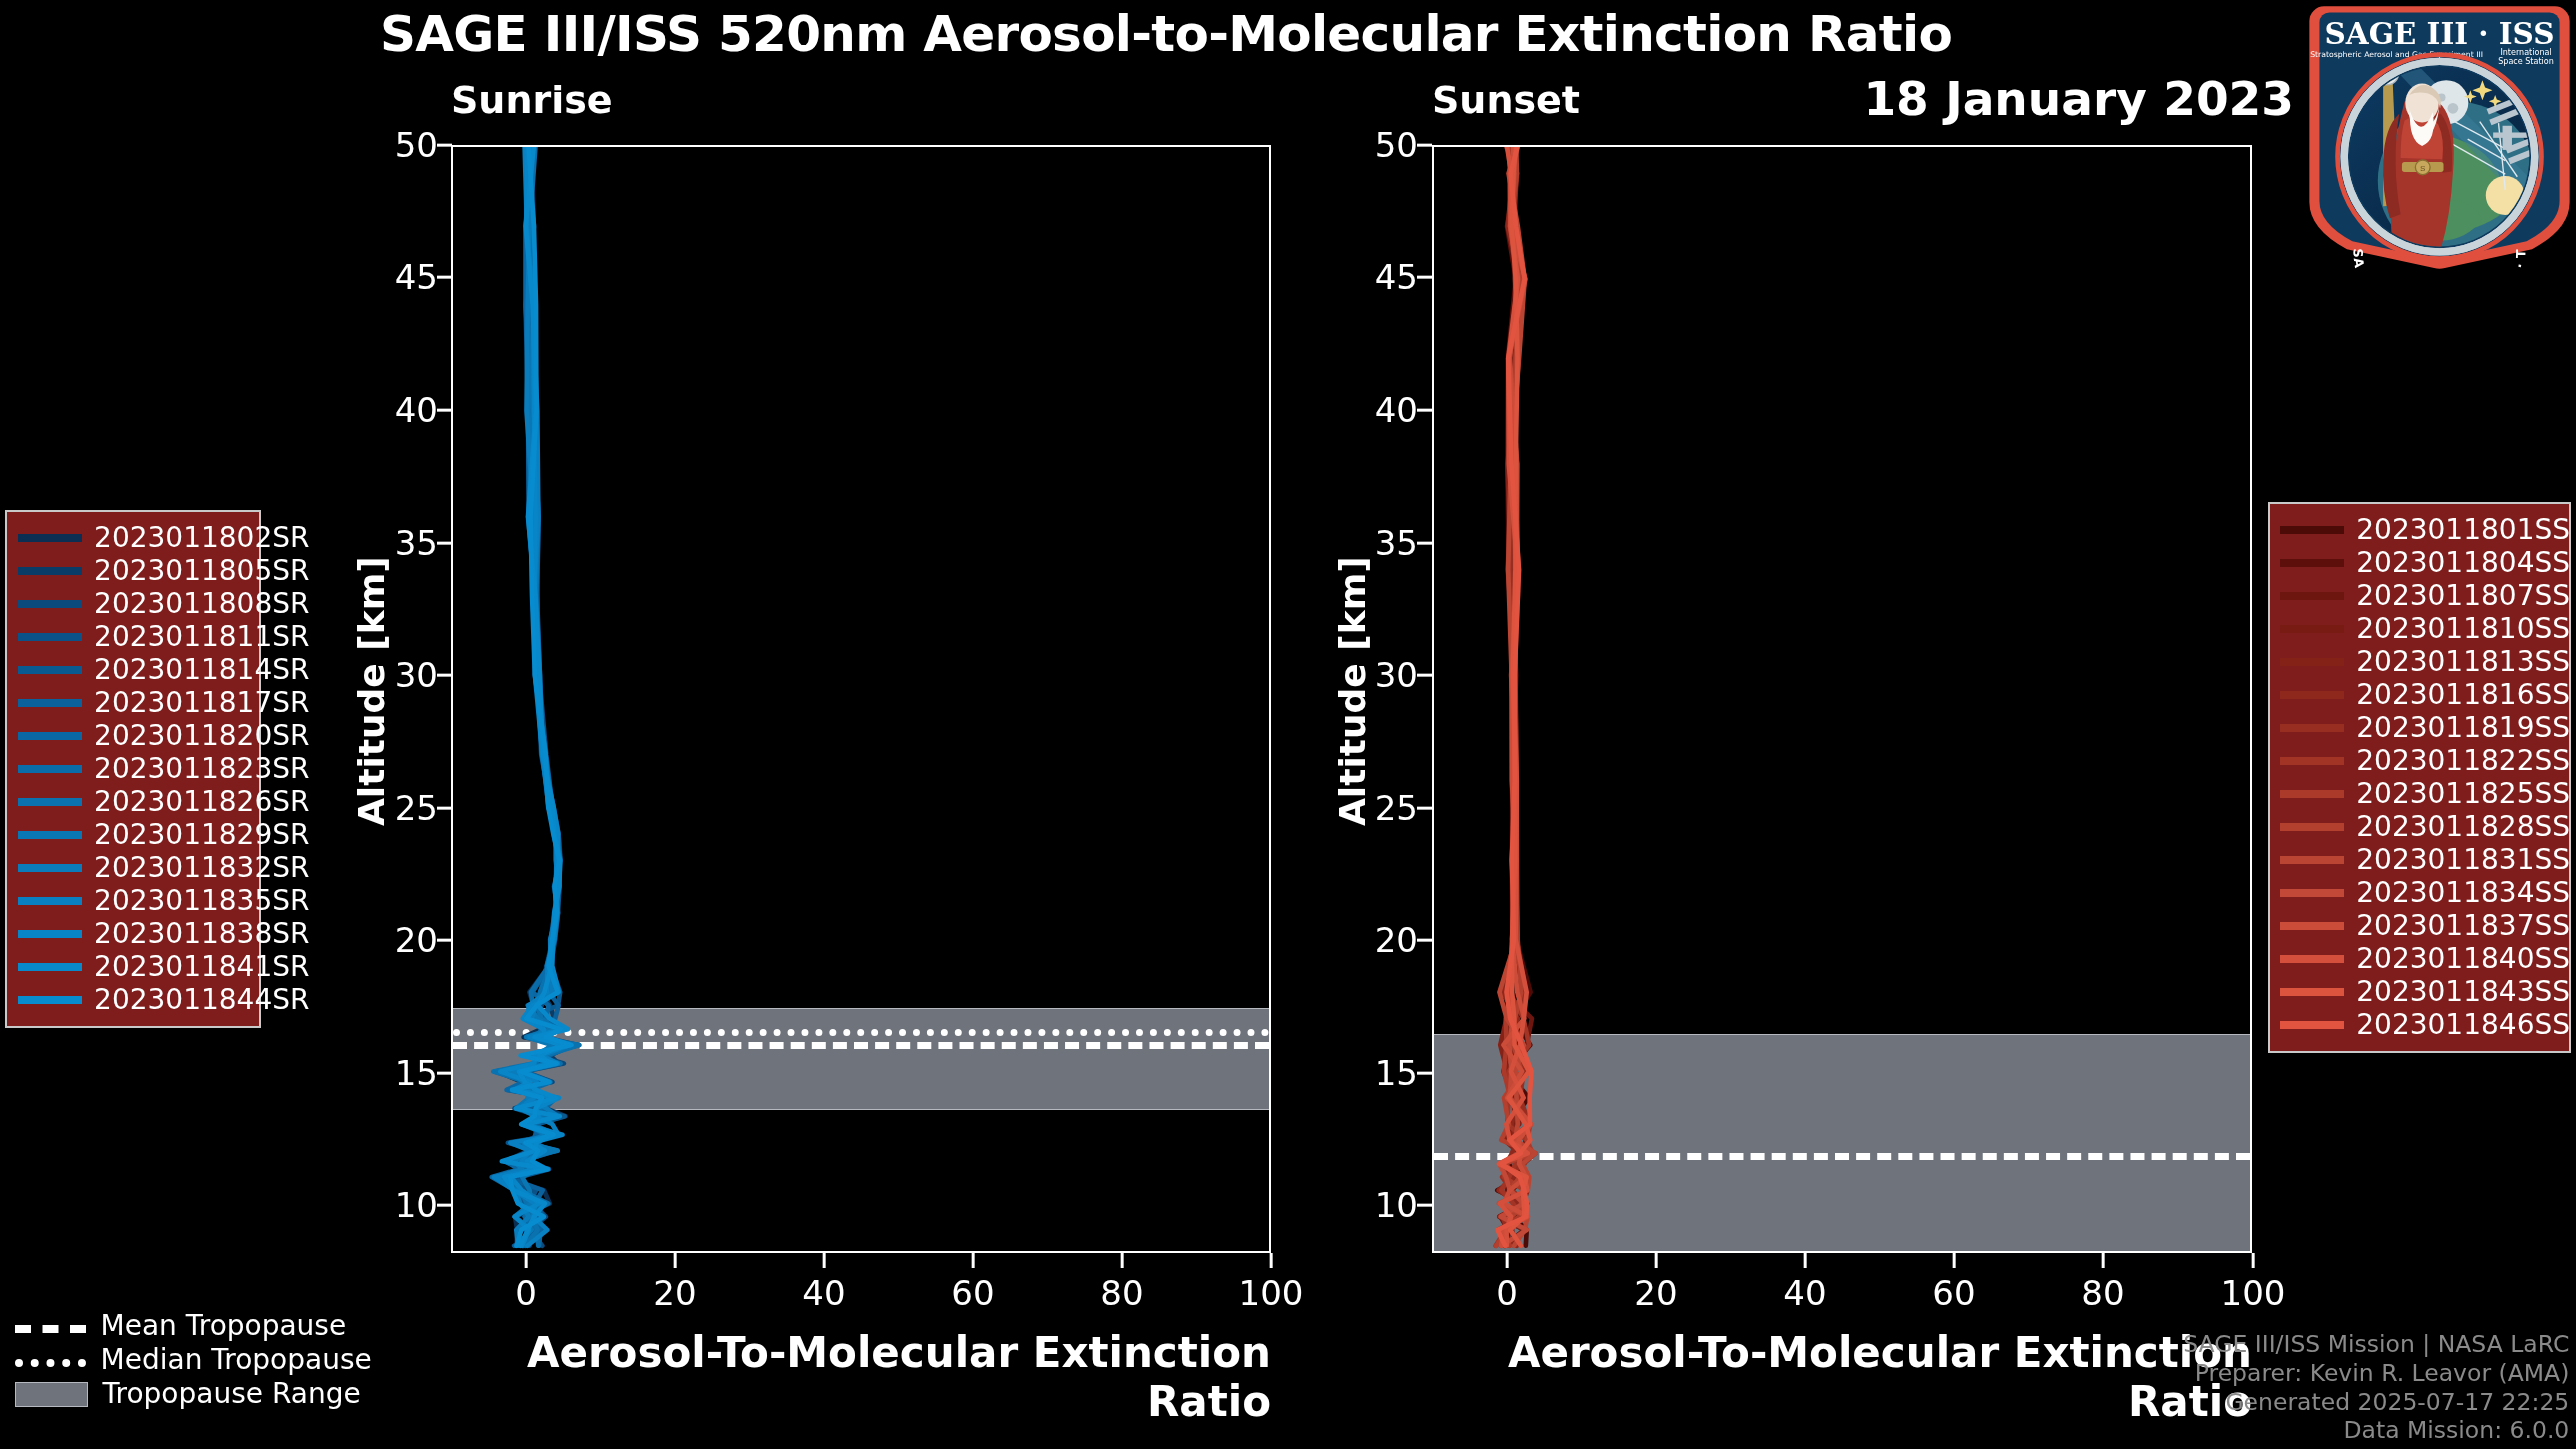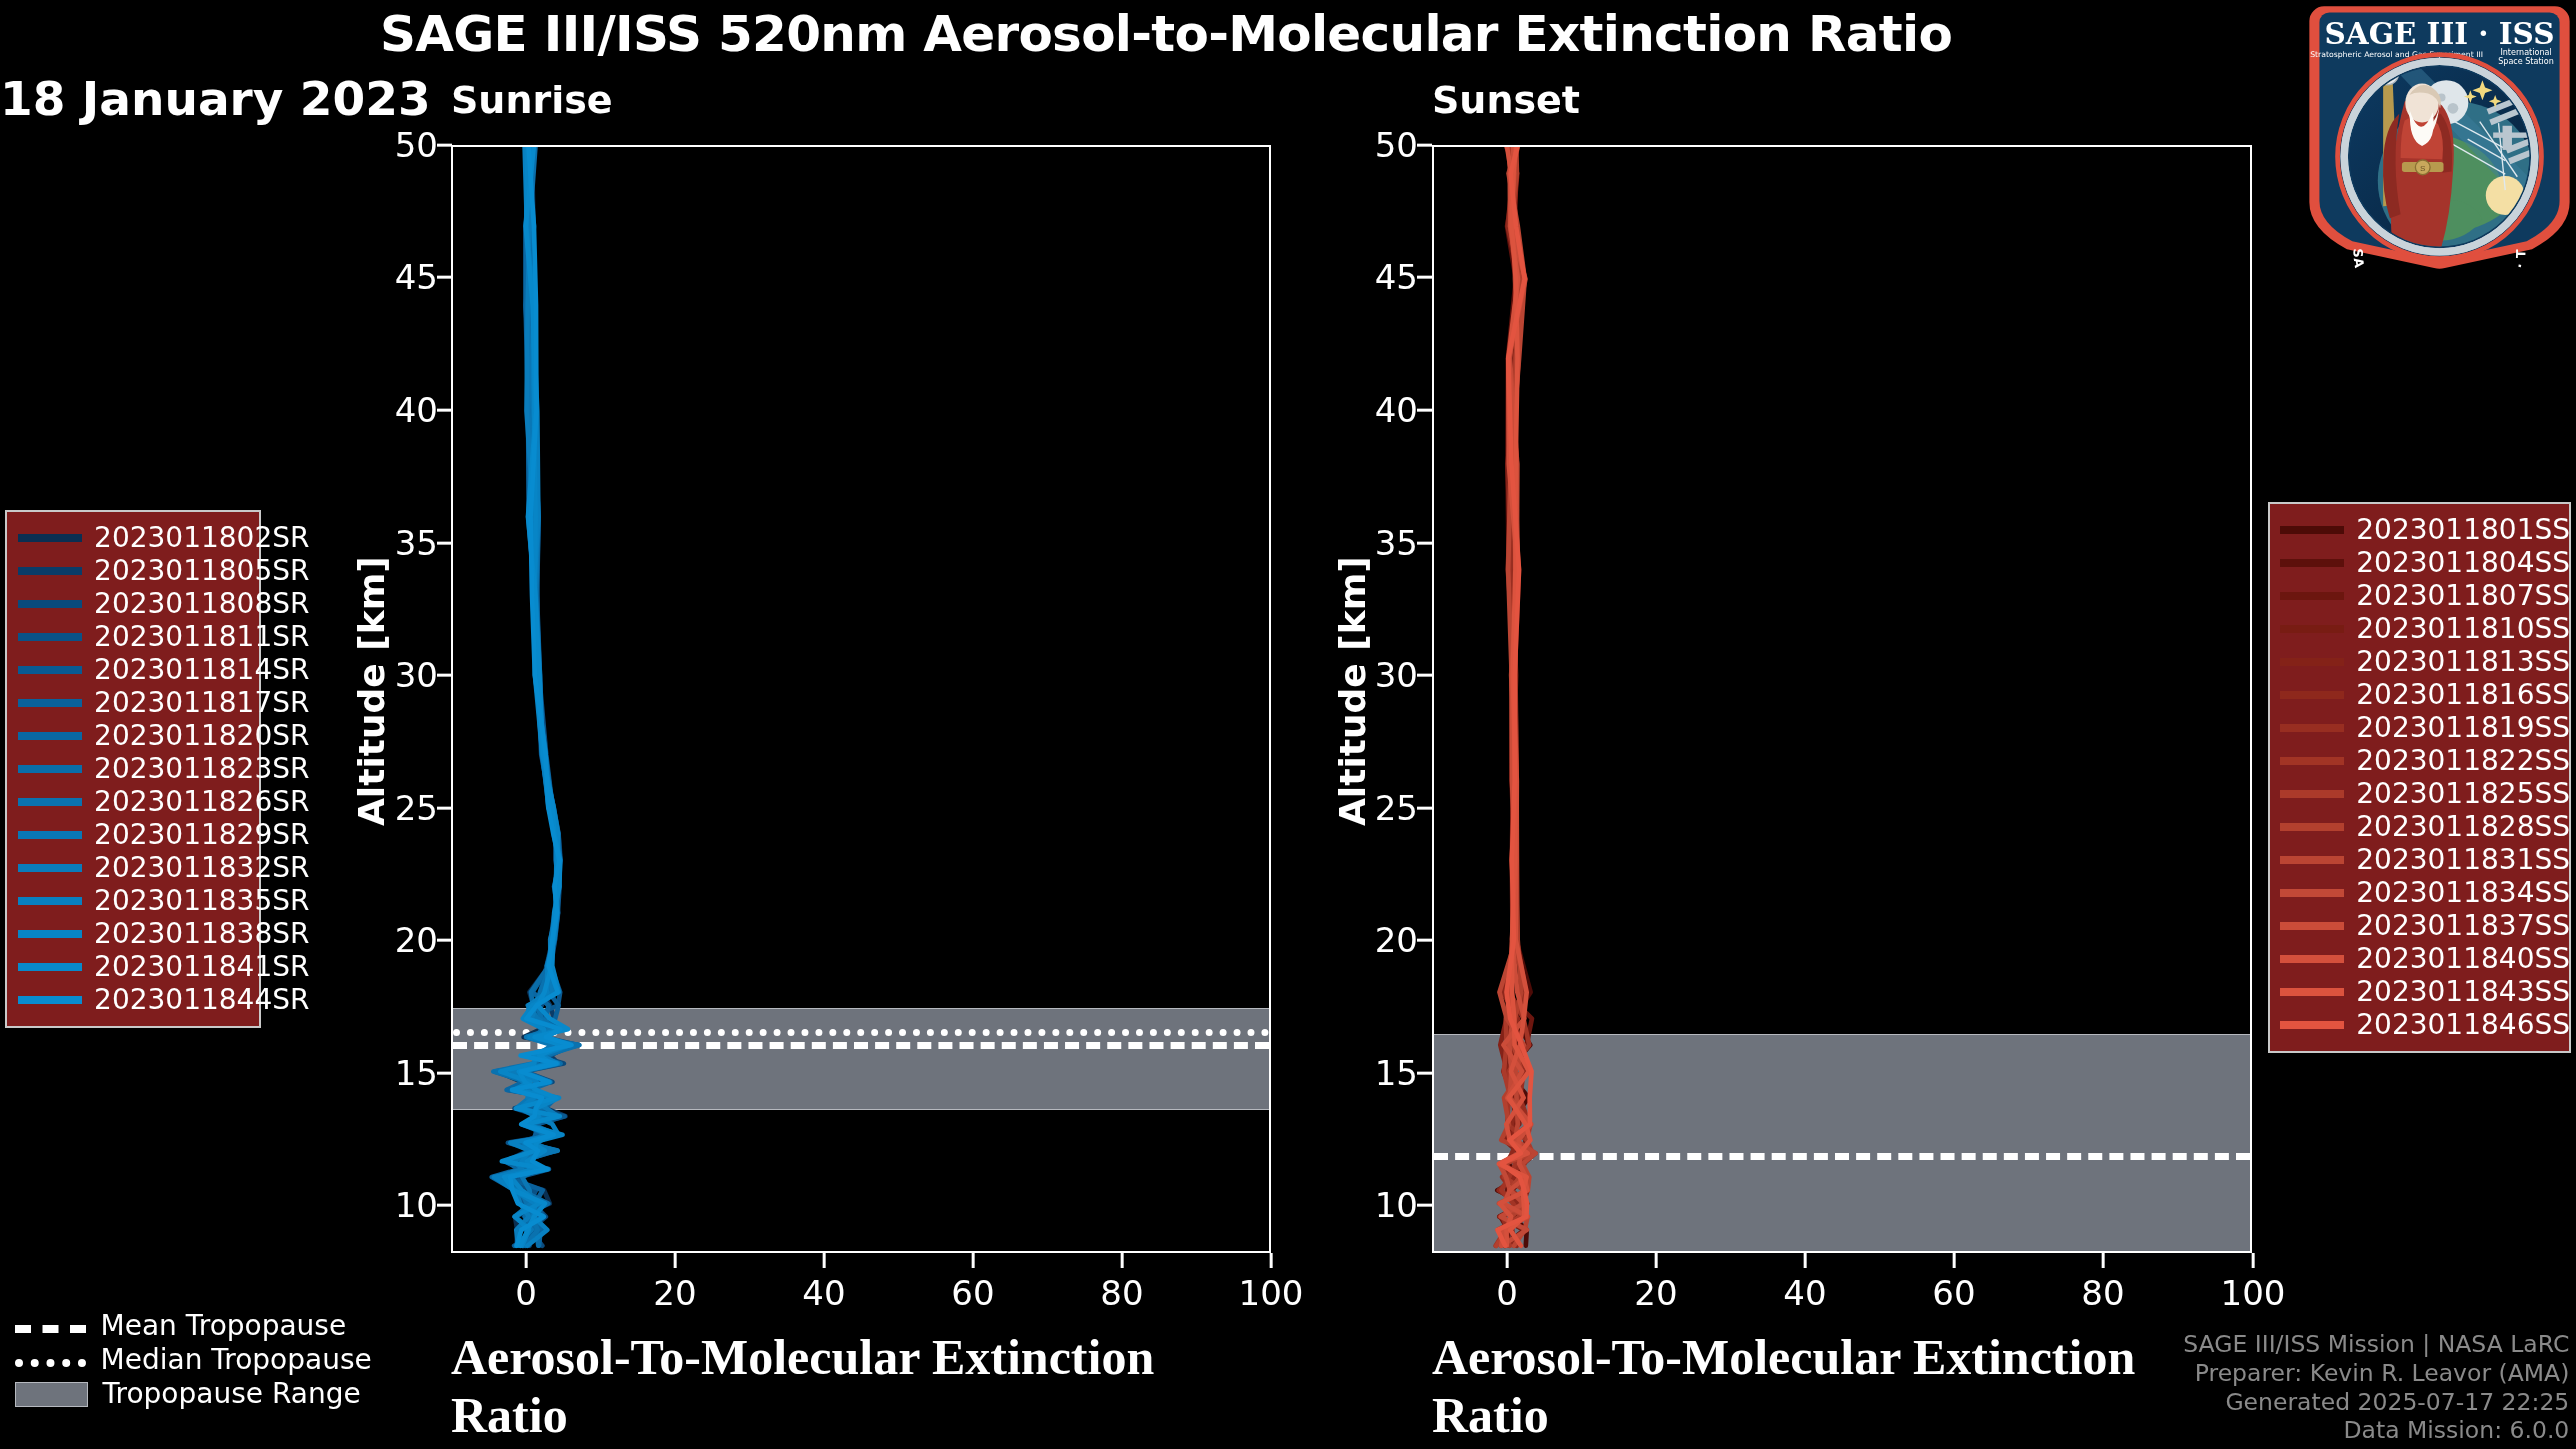--- a/index.html
+++ b/index.html
@@ -2,21 +2,21 @@
 <html style="font-size:10.7px"><head>
 <meta charset="utf-8">
 <style>
   html,body{margin:0;padding:0;background:#000;}
   body{width:2576px;height:1449px;position:relative;overflow:hidden;
        font-family:"DejaVu Sans","Liberation Sans",sans-serif;color:#fff;}
 
   
   #title-main{position:absolute;left:0;top:9.4px;width:2294px;text-align:center;
     font-size:50px;font-weight:bold;letter-spacing:-0.7px;line-height:1.0;margin-left:19px;}
-  #title-date{position:absolute;left:0;top:75px;width:2294px;text-align:left;
+  #title-date{position:absolute;left:0;top:75px;width:2294px;text-align:right;
     font-size:47px;font-weight:bold;line-height:1.0;}
   .panel-heading{position:absolute;top:81px;font-size:38px;font-weight:bold;
     line-height:1.0;}
   #heading-sunrise{left:451px;width:820px;}
   #heading-sunset{left:1432px;width:820px;}
 
   
   .axes{position:absolute;border:2.7px solid #fff;box-sizing:border-box;
         background:#000;overflow:hidden;}
   #axes-sunrise{left:451px;top:145px;width:820px;height:1108px;}
@@ -35,21 +35,21 @@
          transform:translateY(-50%);}
   .ytick-mark{position:absolute;height:2.7px;width:14.8px;background:#fff;
          transform:translateY(-50%);}
   .xtick{position:absolute;text-align:center;font-size:34px;line-height:1;
          transform:translateX(-50%);}
   .xtick-mark{position:absolute;width:2.7px;height:14.8px;background:#fff;
          transform:translateX(-50%);}
 
   .ylabel{position:absolute;font-size:36px;font-weight:bold;white-space:nowrap;
     transform-origin:0 0;transform:rotate(-90deg);}
-  .xlabel{position:absolute;font-size:50px;font-weight:bold;text-align:left;font-family:Liberation Serif, serif;}
+  .xlabel{position:absolute;font-size:42px;font-weight:bold;text-align:right;}
 
   
   .legend{position:absolute;border:2px solid #c9c9c9;background:#7f1d1d;
     padding:9.4px 10.7px;box-sizing:border-box;}
   #legend-sunrise{left:5.4px;top:510px;width:256px;}
   #legend-sunset{right:5.4px;top:502px;width:303px;}
   .legend-row{display:flex;align-items:center;height:33px;}
   #legend-sunset .legend-row{justify-content:flex-start;}
   .swatch{width:64px;height:7.4px;flex:0 0 auto;margin-right:12px;}
   .legend-text{font-size:28px;white-space:nowrap;line-height:1;}

